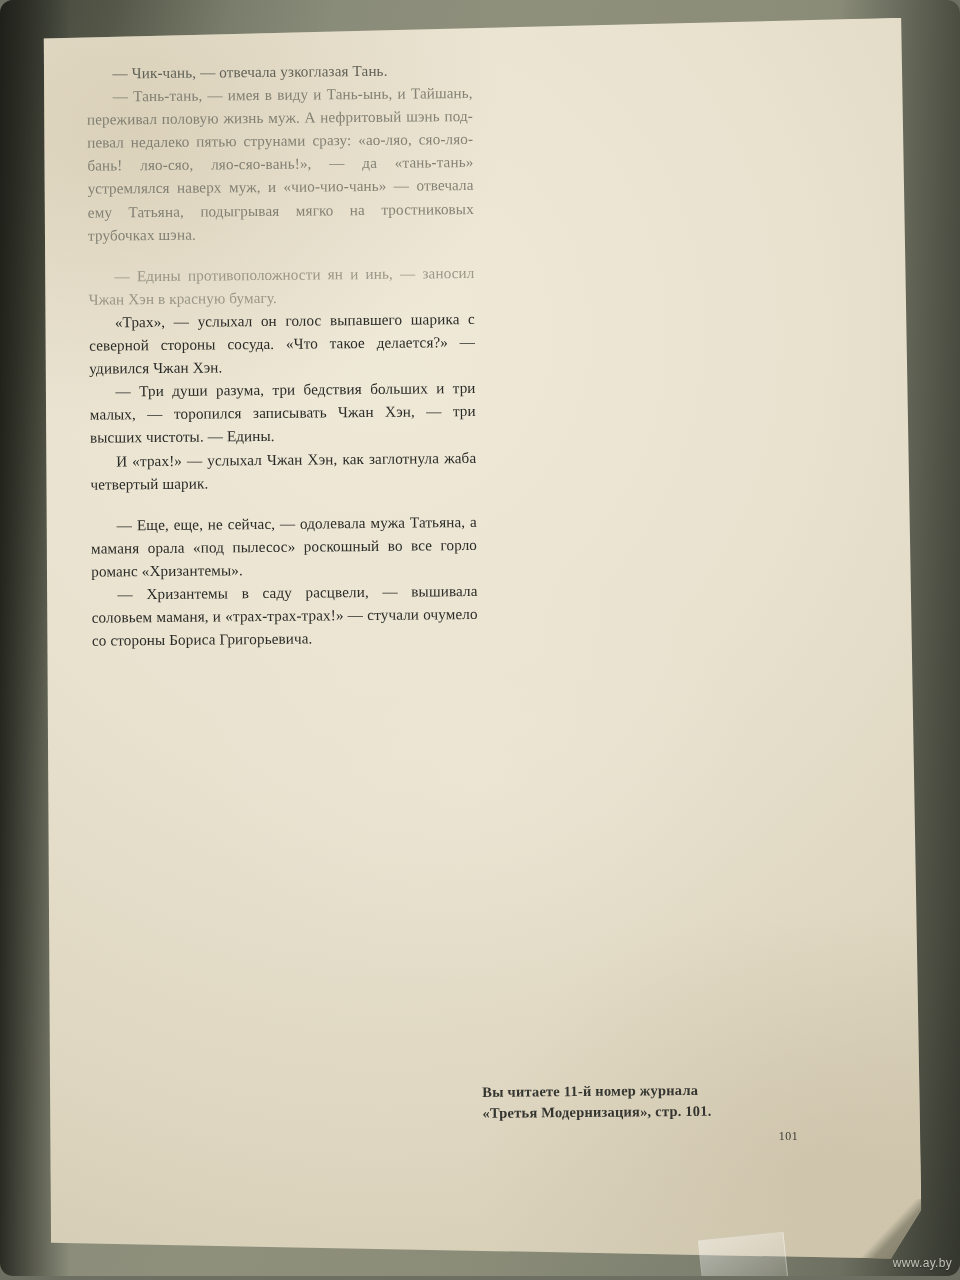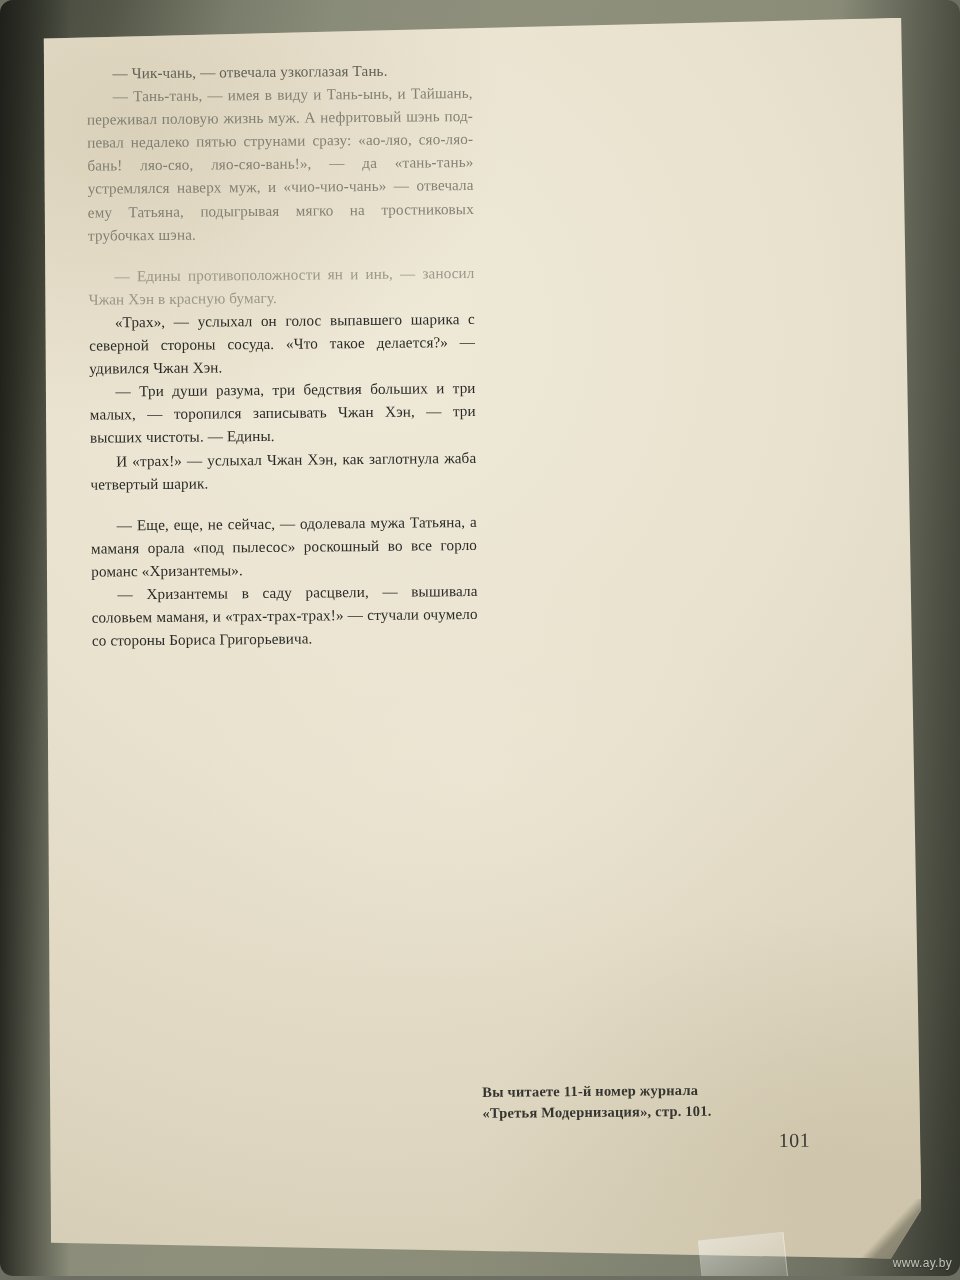--- a/index.html
+++ b/index.html
@@ -112,21 +112,21 @@
     font-size: 14.5px;
     line-height: 1.45;
     color: #343530;
     font-weight: 600;
     letter-spacing: 0.2px;
   }
   .folio {
     position: absolute;
     left: 742px;
     top: 1110px;
-    font-size: 20px;
+    font-size: 12px;
     color: #3a3b34;
     letter-spacing: 0.5px;
   }
 
   
   .watermark {
     position: absolute;
     right: 8px;
     bottom: 6px;
     font-family: "Liberation Sans", sans-serif;

